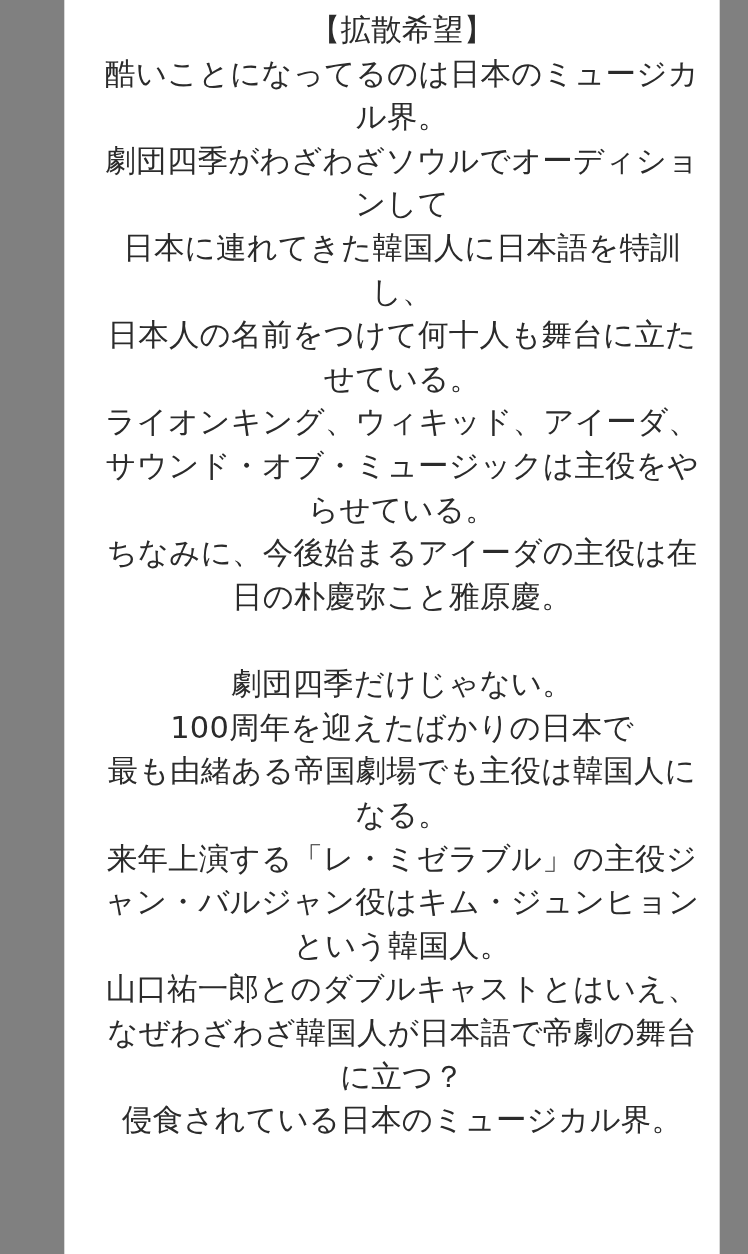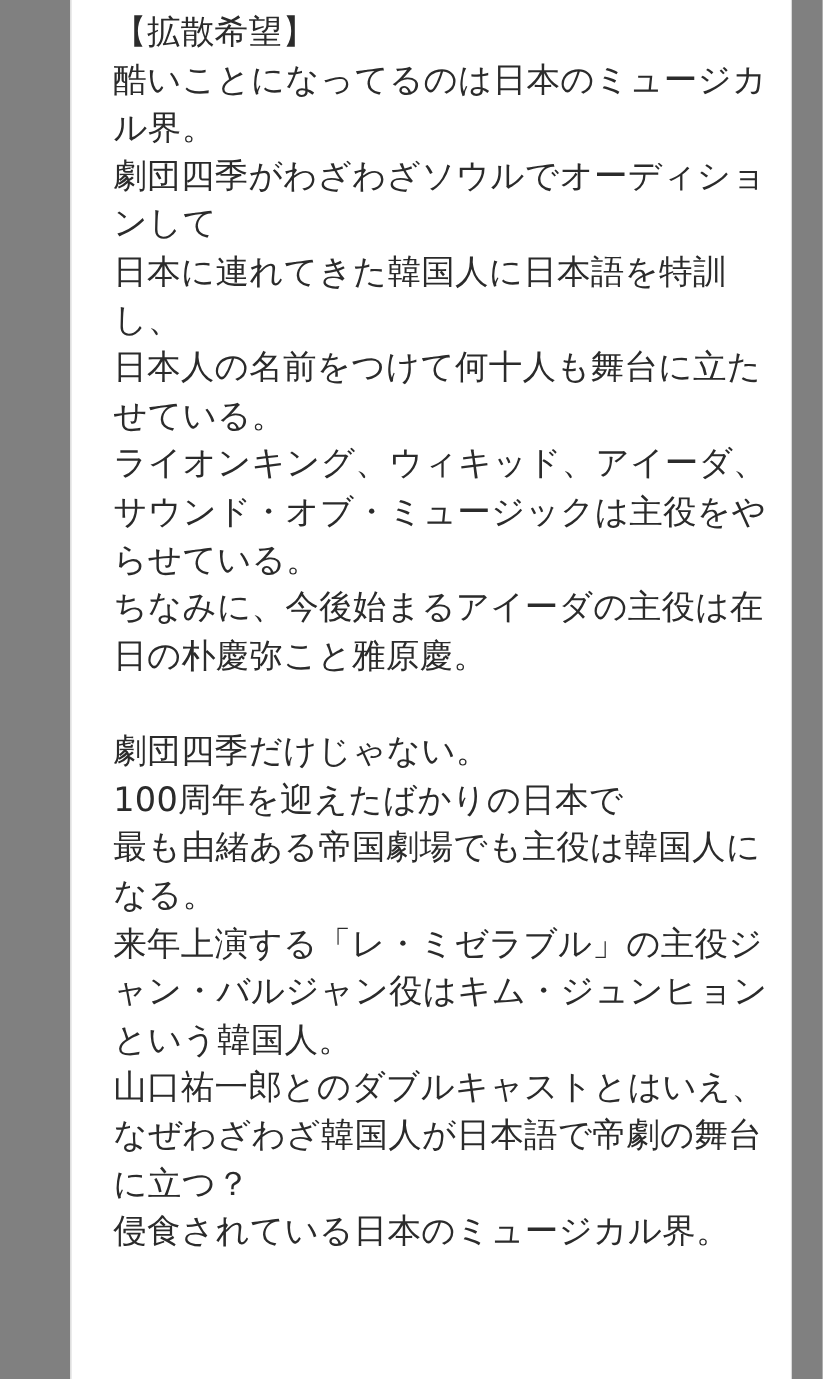--- a/index.html
+++ b/index.html
@@ -41,20 +41,21 @@
     background: #ffffff;
     position: relative;
     border-left: 1px solid #d8d8d8;
     border-right: 1px solid #d8d8d8;
     box-sizing: border-box;
     overflow: hidden;
   }
   .content {
     padding: 8px 18px 0 38px;
     box-sizing: border-box;
+    text-align: center;
   }
   .post-body {
     font-family: "DejaVu Sans", "Liberation Sans", sans-serif;
     font-size: 30.5px;
     line-height: 1.43;
     color: #2b2b2b;
     letter-spacing: 0.2px;
     white-space: pre-wrap;
     word-break: break-word;
     font-weight: 400;

